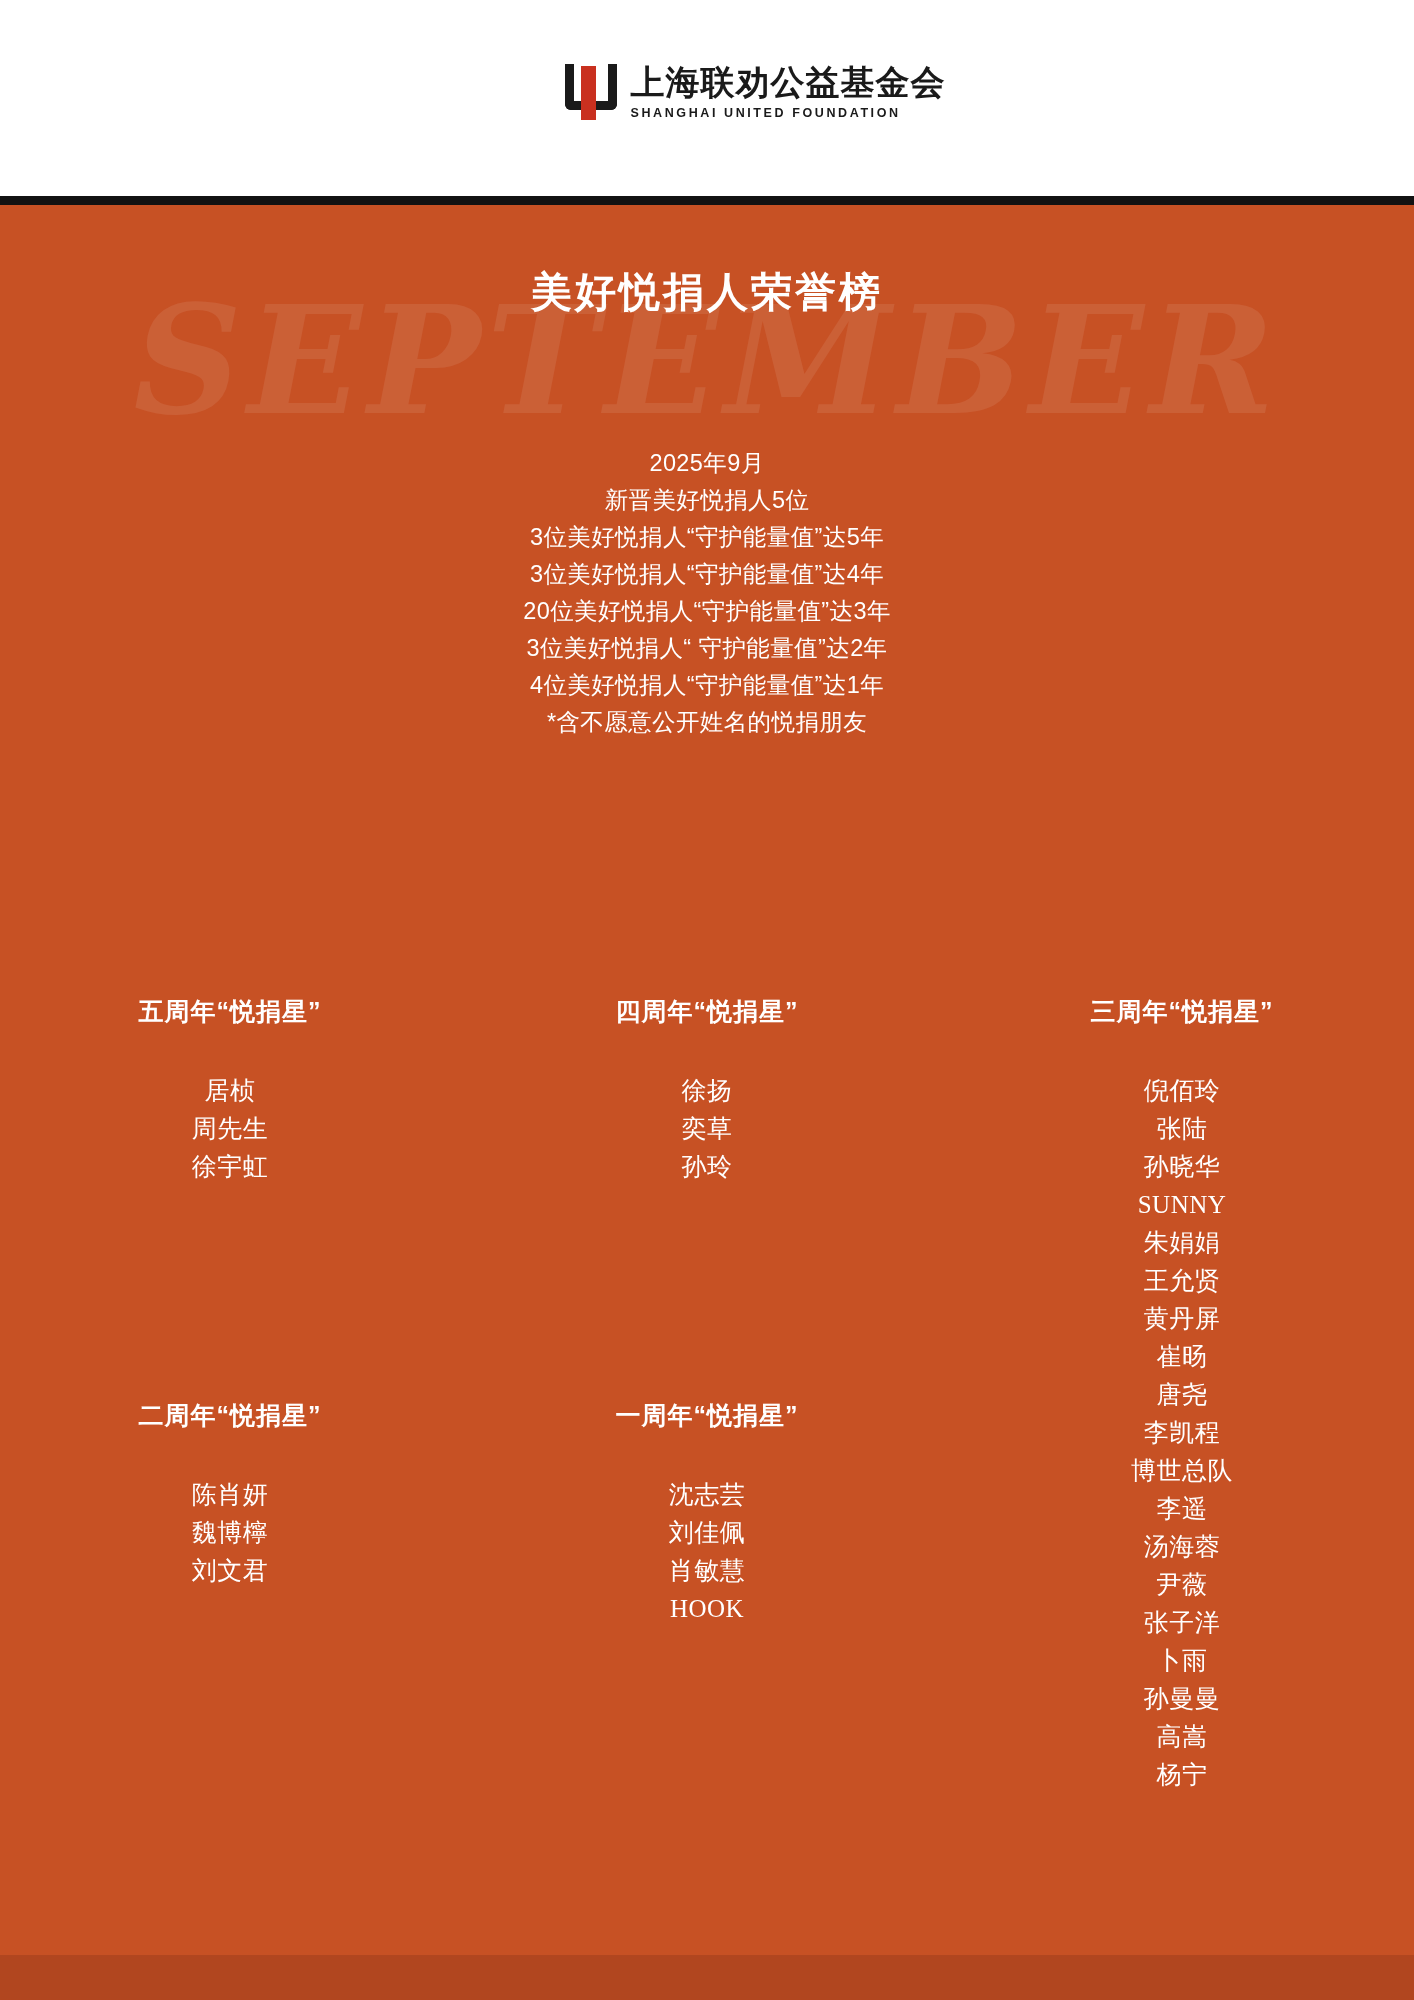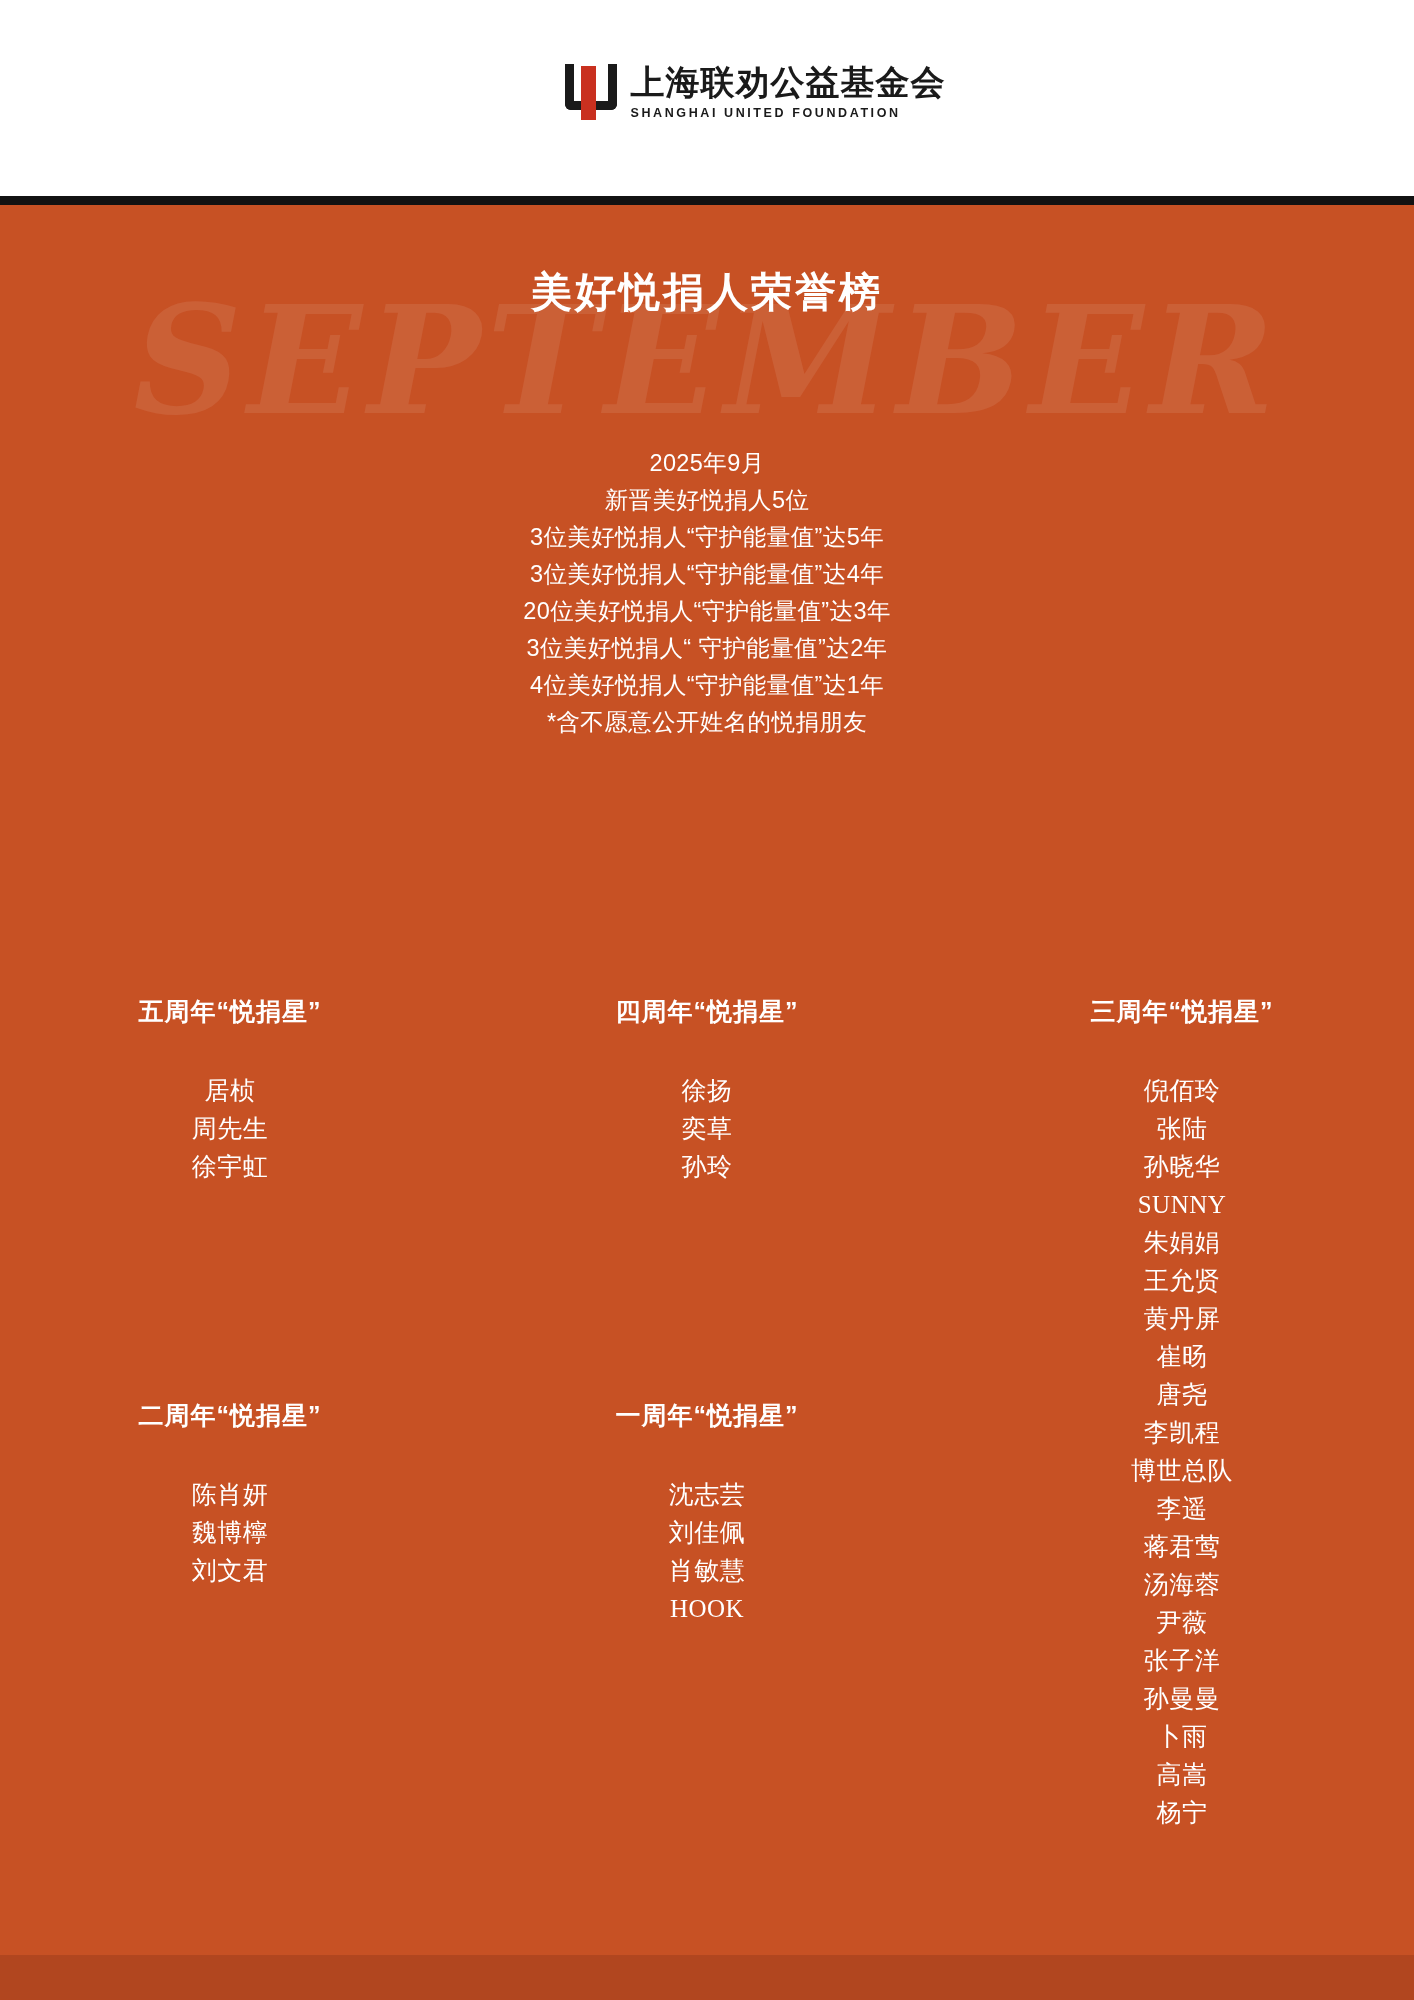--- a/index.html
+++ b/index.html
@@ -250,26 +250,25 @@
           <div class="name">孙晓华</div>
           <div class="name">SUNNY</div>
           <div class="name">朱娟娟</div>
           <div class="name">王允贤</div>
           <div class="name">黄丹屏</div>
           <div class="name">崔旸</div>
           <div class="name">唐尧</div>
           <div class="name">李凯程</div>
           <div class="name">博世总队</div>
           <div class="name">李遥</div>
-          <div class="name">蒋君莺</div>
           <div class="name">汤海蓉</div>
           <div class="name">尹薇</div>
           <div class="name">张子洋</div>
+          <div class="name">卜雨</div>
           <div class="name">孙曼曼</div>
-          <div class="name">卜雨</div>
           <div class="name">高嵩</div>
           <div class="name">杨宁</div>
         </div>
       </div>
 
       <div class="col col-1 row-bottom">
         <div class="col-head">二周年“悦捐星”</div>
         <div class="name-list">
           <div class="name">陈肖妍</div>
           <div class="name">魏博檸</div>

